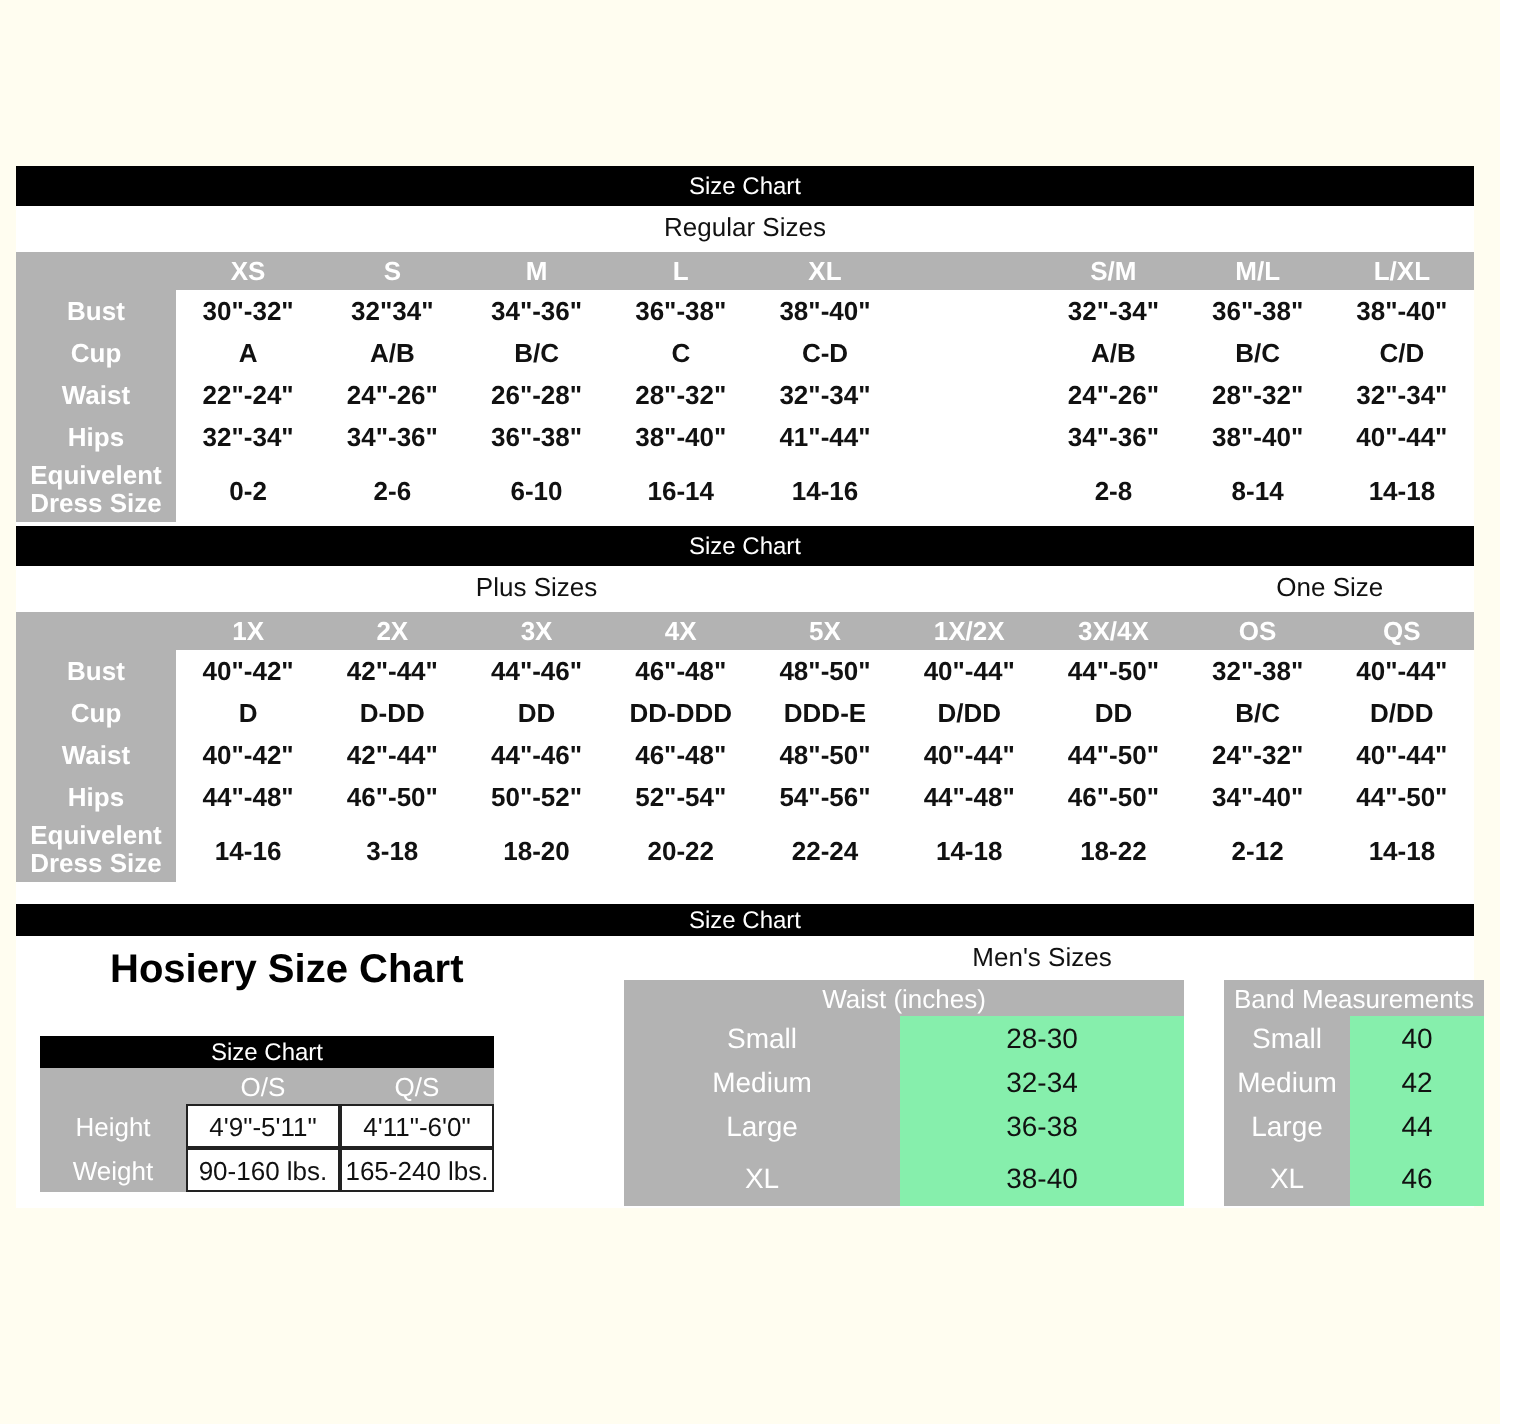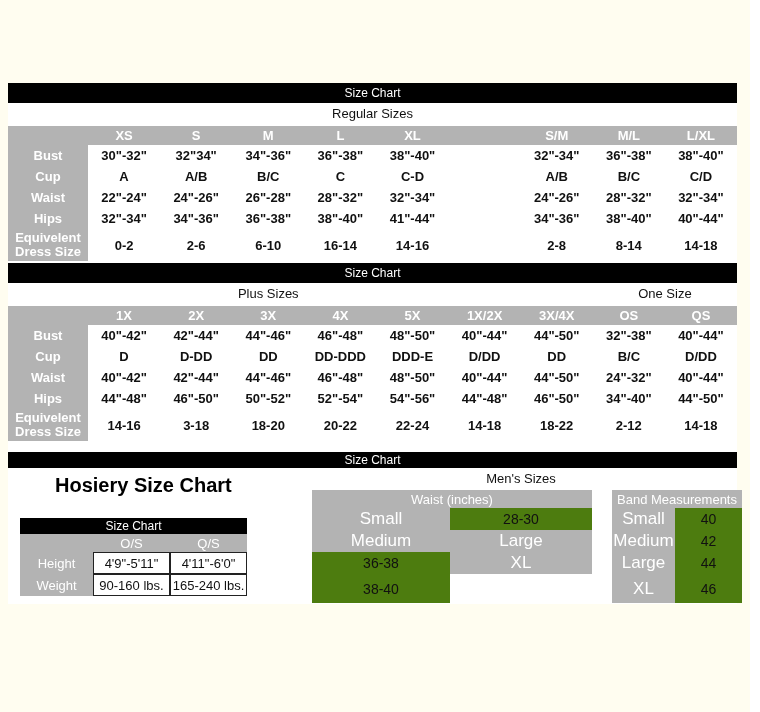--- a/index.html
+++ b/index.html
@@ -40,23 +40,23 @@
     box-sizing:border-box;border:1px solid #222;
     display:flex;align-items:center;justify-content:center;}
   .mens{position:absolute;left:304px;top:3px;width:418px;}
   .mens-title{text-align:center;font-size:13px;color:var(--ink,#111);margin-bottom:4px;}
   .mens-blocks{display:flex;gap:20px;}
   .mhdr{height:18px;background:var(--gray,#b3b3b3);color:#fff;font-size:13px;
     display:flex;align-items:center;justify-content:center;}
   .mgrid{display:grid;grid-template-rows:22px 22px 22px 29px;}
   .mgrid.waist{grid-template-columns:138px 142px;}
   .mgrid.bandm{grid-template-columns:63px 67px;}
-  .mgrid .mlbl{background:var(--gray,#b3b3b3);color:#fff;font-size:17px;
-    display:flex;align-items:center;justify-content:center;}
-  .mgrid .mval{background:#4d7c0f;color:var(--ink,#111);font-size:14px;
+  .mgrid .mlbl{background:var(--gray,#b3b3b3);color:#fff;font-size:14px;
+    display:flex;align-items:center;justify-content:center;}
+  .mgrid .mval{background:#86efac;color:var(--ink,#111);font-size:14px;
     display:flex;align-items:center;justify-content:center;}
 </style>
 </head>
 <body>
 
 <div class="canvas" style="--bg: #fffdf0; --gray: #b3b3b3; --bar: #000000; --ink: #111111;">
   <div class="content">
 
     <div class="bar">
       <span>Size Chart</span>
@@ -225,20 +225,21 @@
 
       <div class="mens">
         <div class="mens-title">Men's Sizes</div>
         <div class="mens-blocks">
           <div>
             <div class="mhdr">Waist (inches)</div>
             <div class="mgrid waist" id="mens-waist">
                 <div class="mlbl">Small</div>
                 <div class="mval">28-30</div>
                 <div class="mlbl">Medium</div>
+                <div class="mval">32-34</div>
                 <div class="mlbl">Large</div>
                 <div class="mval">36-38</div>
                 <div class="mlbl">XL</div>
                 <div class="mval">38-40</div>
               </div>
           </div>
           <div>
             <div class="mhdr">Band Measurements</div>
             <div class="mgrid bandm" id="mens-band">
                 <div class="mlbl">Small</div>

